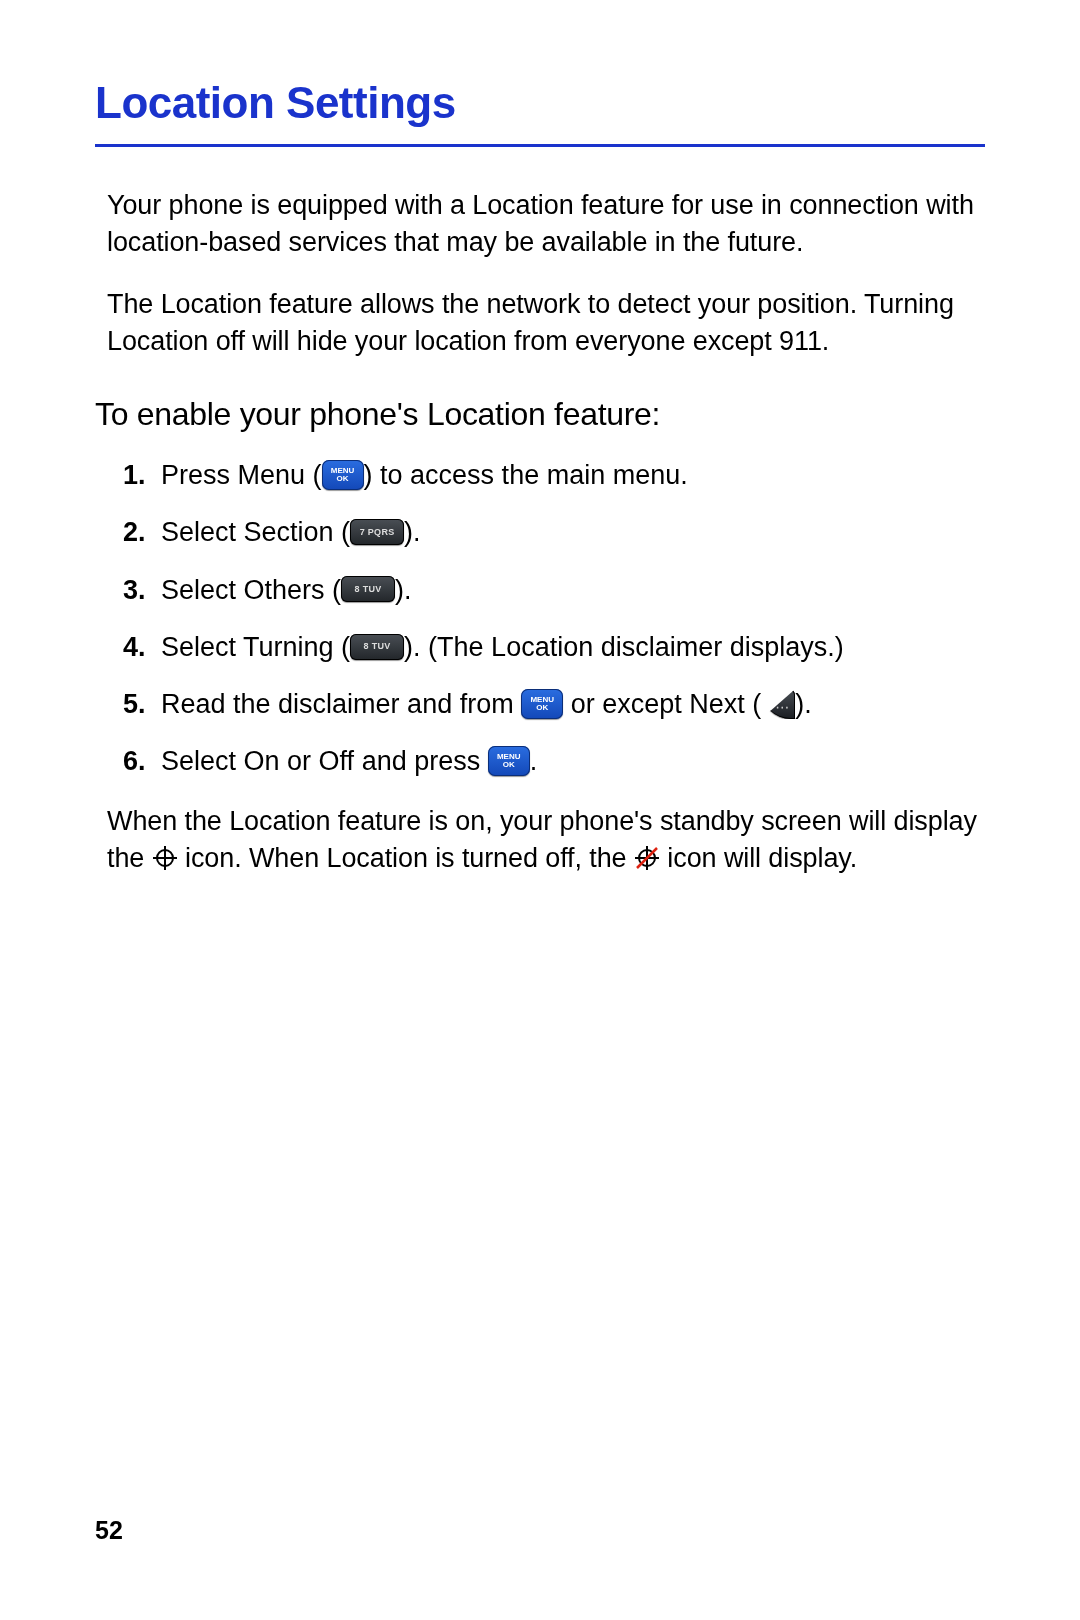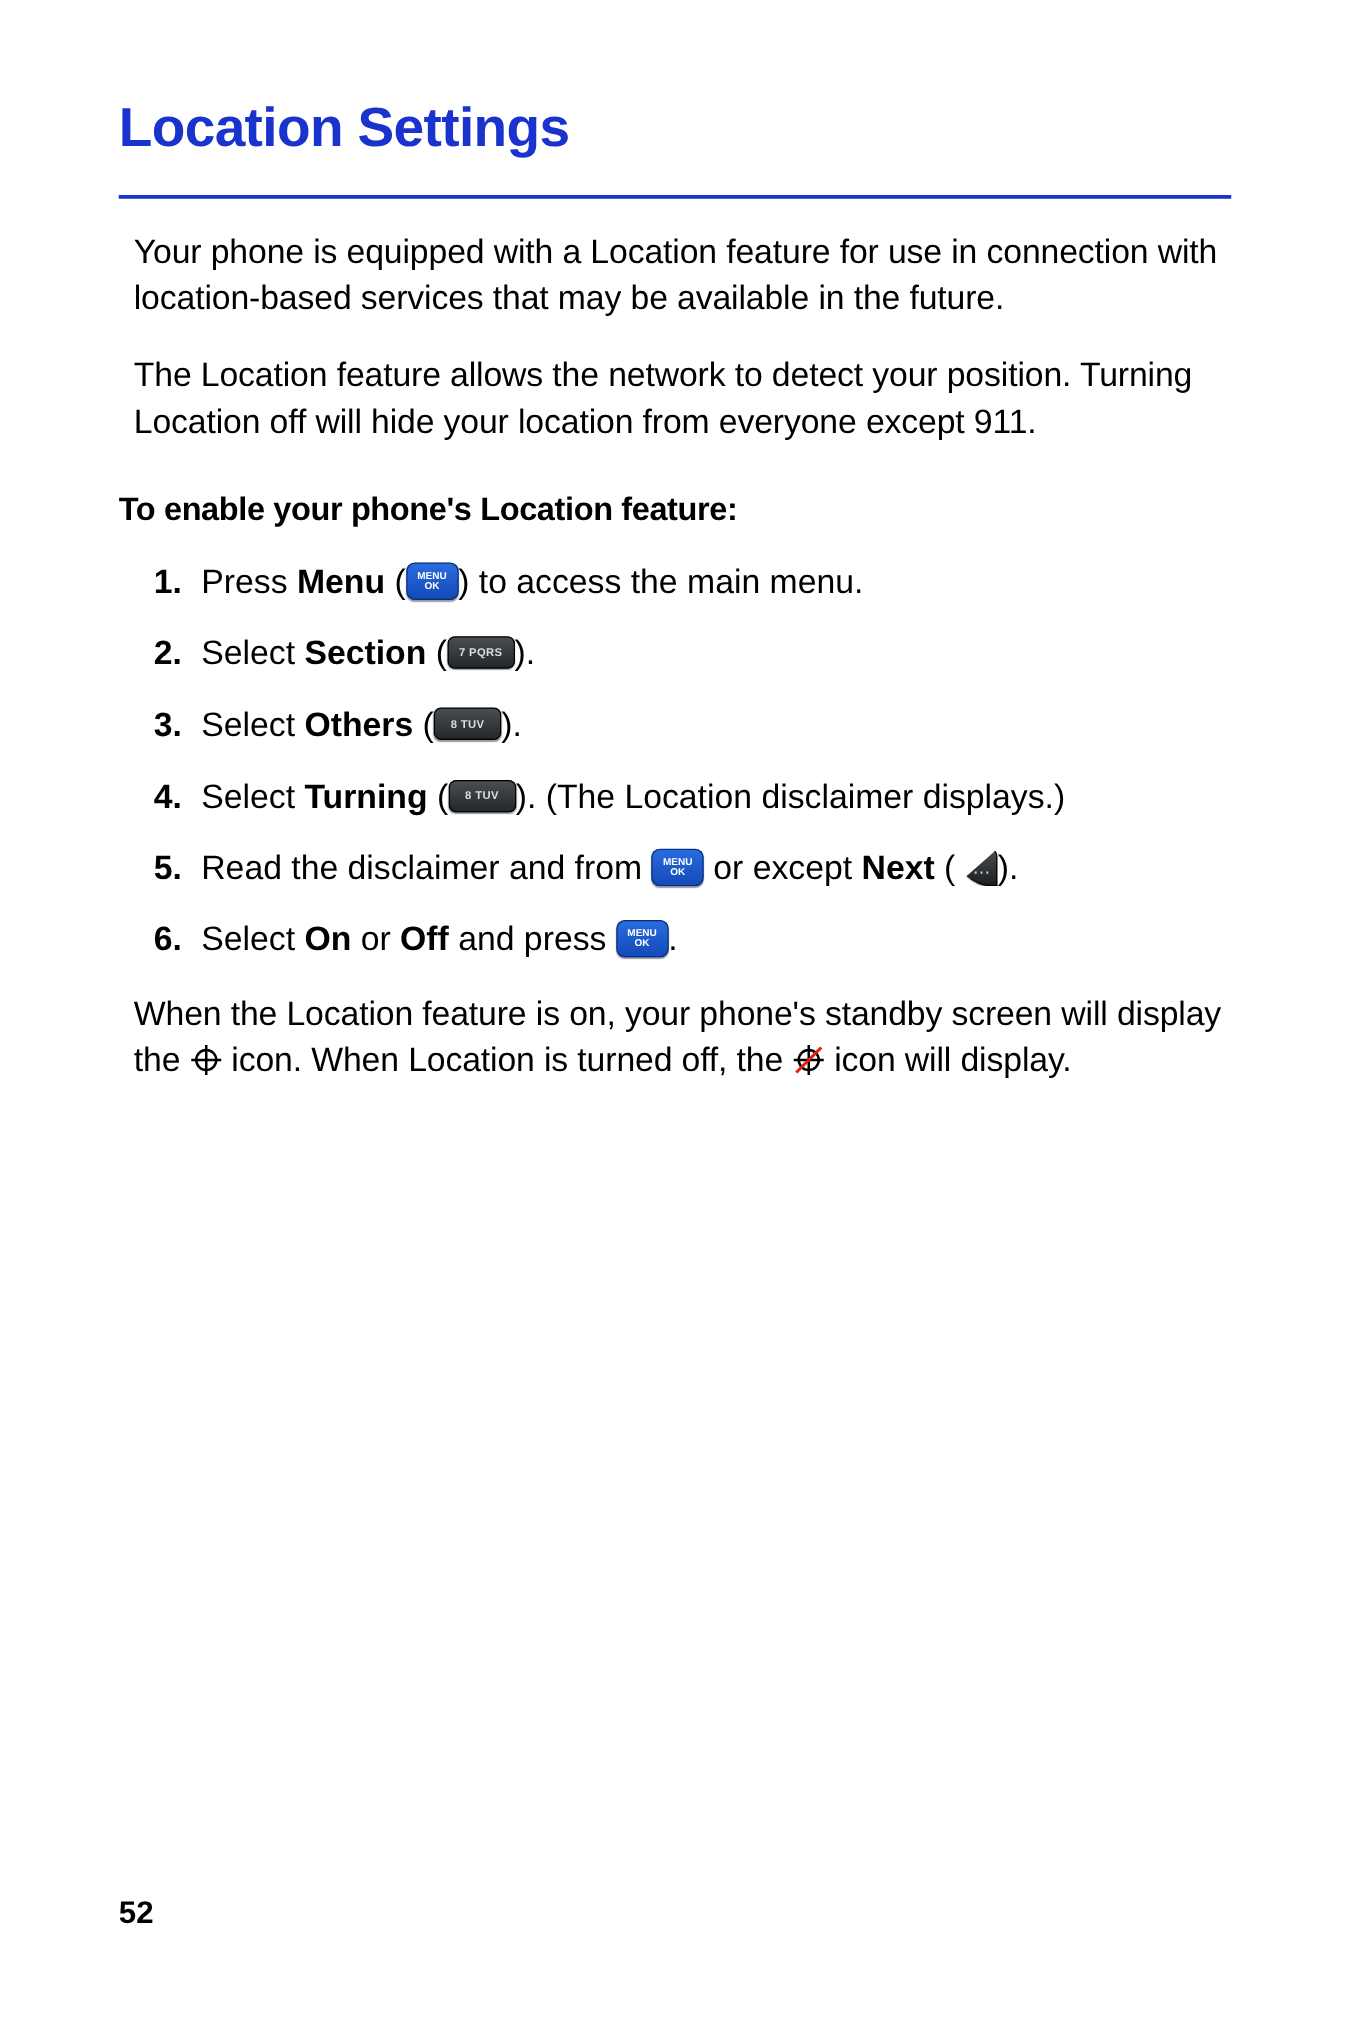--- a/index.html
+++ b/index.html
@@ -10,34 +10,34 @@
       font-family: "Myriad Pro", "Segoe UI", Arial, sans-serif;
       color: #000;
       position: relative;
       padding: 78px 95px 0 95px;
     }
     h1.title {
       color: #1a33cc;
       font-size: 44px;
       font-weight: 700;
       letter-spacing: -0.5px;
-      padding-bottom: 28px;
+      padding-bottom: 16px;
       border-bottom: 3px solid #1a33cc;
-      margin-bottom: 24px;
+      margin-bottom: 40px;
     }
     p.body {
       font-size: 27px;
       line-height: 1.38;
       margin-bottom: 24px;
       letter-spacing: -0.1px;
       margin-left: 12px;
     }
     .sect-sub {
-      font-size: 26px;
-      font-weight: 700;
+      font-size: 32px;
+      font-weight: 400;
       letter-spacing: -0.3px;
       margin-bottom: 24px;
       margin-top: 36px;
     }
     ol.steps {
       list-style: none;
       counter-reset: step;
       padding-left: 38px;
       margin-bottom: 22px;
     }
@@ -48,21 +48,21 @@
       margin-bottom: 20px;
       position: relative;
       padding-left: 28px;
     }
     ol.steps li::before {
       content: counter(step) ".";
       font-weight: 700;
       position: absolute;
       left: -10px;
     }
-    b { font-weight: 700; }
+    b { font-weight: 400; }
     .key-blue, .key-gray, .key-corner {
       display: inline-block;
       vertical-align: middle;
       position: relative;
       top: -2px;
     }
     .key-blue {
       width: 42px; height: 30px;
       background: linear-gradient(#2a6de0,#1348b8);
       border-radius: 7px;

